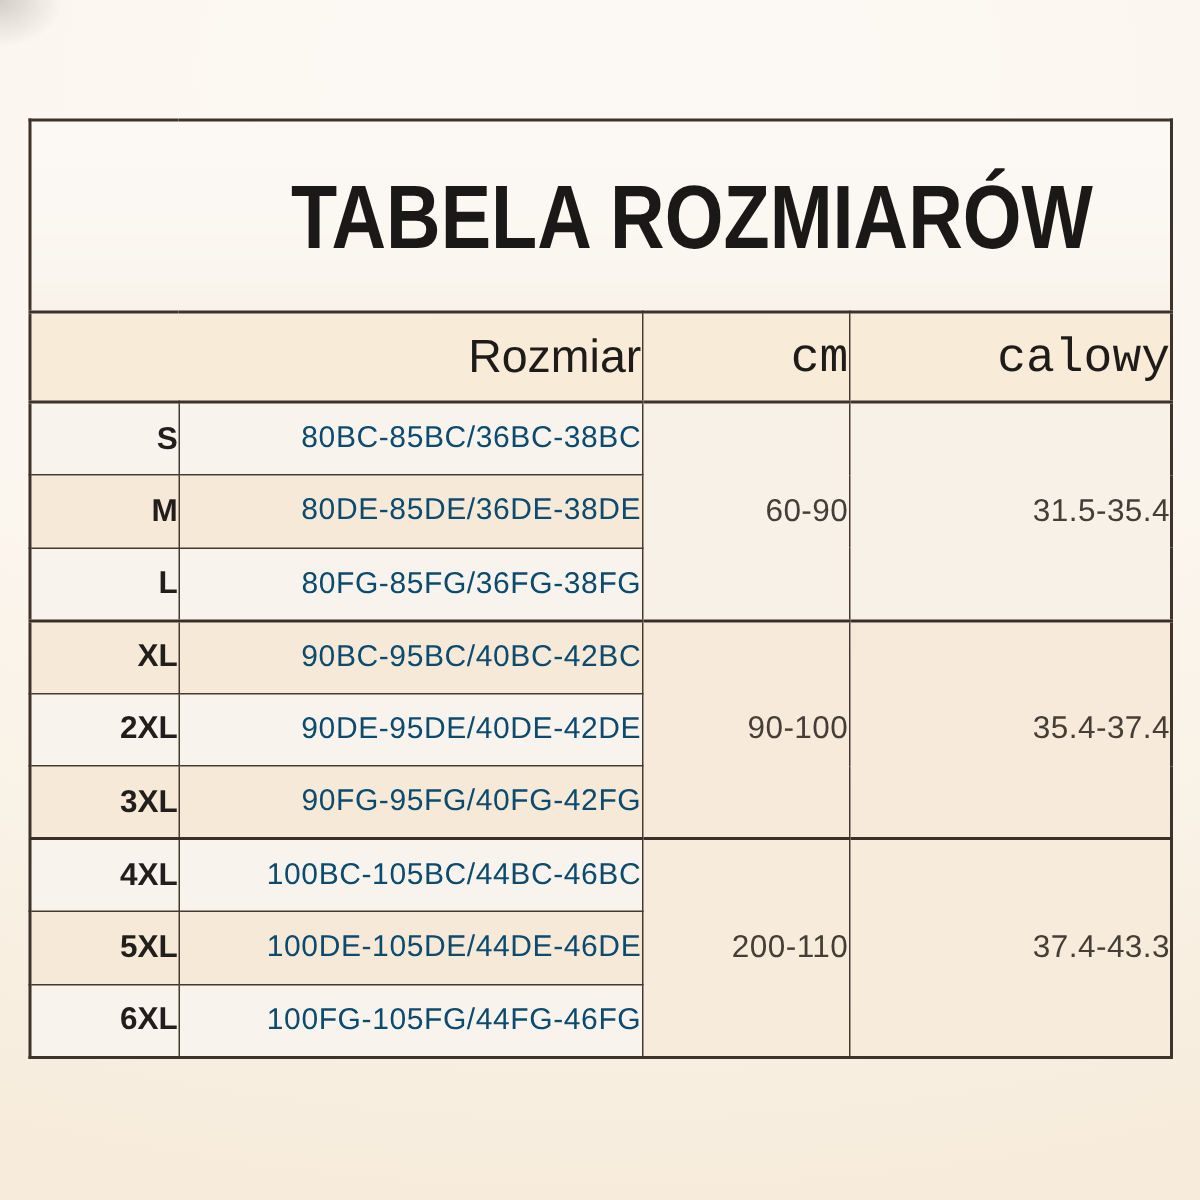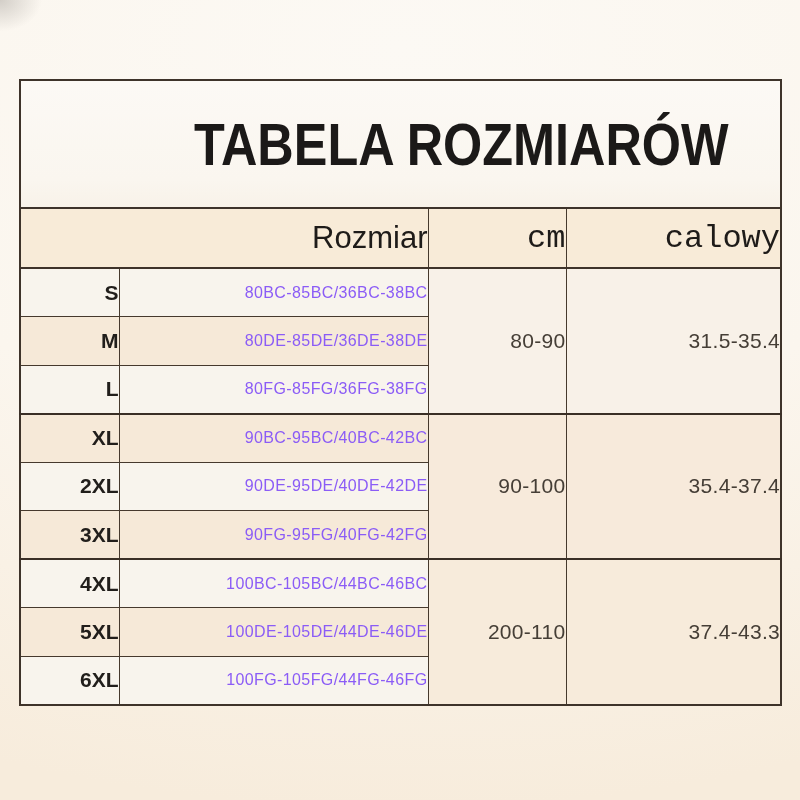--- a/index.html
+++ b/index.html
@@ -53,21 +53,21 @@
   tr.header-row td{
     background:#f8ebd8;
     border-bottom:2px solid #3e332a;
     color:#1e1b19;
   }
   td.h-size{font-size:31px;}
   td.h-cm,td.h-inch{font-size:32px;font-weight:500;font-family:Liberation Mono, monospace;}
   
   tr.data-row{height:48.5px;}
   td.sz{font-weight:700;font-size:21px;color:#211e1b;}
-  td.ms{font-size:16px;color:#8b5cf6;letter-spacing:.4px;}
+  td.ms{font-size:20px;color:#0c4a6e;letter-spacing:.4px;}
   td.range{font-size:21px;color:#453e36;letter-spacing:.3px;}
   .r-light{background:#f8f4ed;}
   .r-cream{background:#f6e9d8;}
   td.grp-0{background:#f8f1e8;}
   td.grp-1{background:#f7eadb;}
   td.grp-2{background:#f7ebdb;}
   tr.group-start td{border-top:2.5px solid #3a2f26;}
 </style>
 </head>
 <body>
@@ -90,21 +90,21 @@
 
     <tr class="header-row">
       <td class="h-size" colspan="2">Rozmiar</td>
       <td class="h-cm">cm</td>
       <td class="h-inch">calowy</td>
     </tr>
 
     <tr class="data-row group-start">
       <td class="sz r-light">S</td>
       <td class="ms r-light">80BC-85BC/36BC-38BC</td>
-      <td class="range grp-0" rowspan="3">80-90</td>
+      <td class="range grp-0" rowspan="3">60-90</td>
       <td class="range grp-0" rowspan="3">31.5-35.4</td>
     </tr>
     <tr class="data-row">
       <td class="sz r-cream">M</td>
       <td class="ms r-cream">80DE-85DE/36DE-38DE</td>
     </tr>
     <tr class="data-row">
       <td class="sz r-light">L</td>
       <td class="ms r-light">80FG-85FG/36FG-38FG</td>
     </tr>

